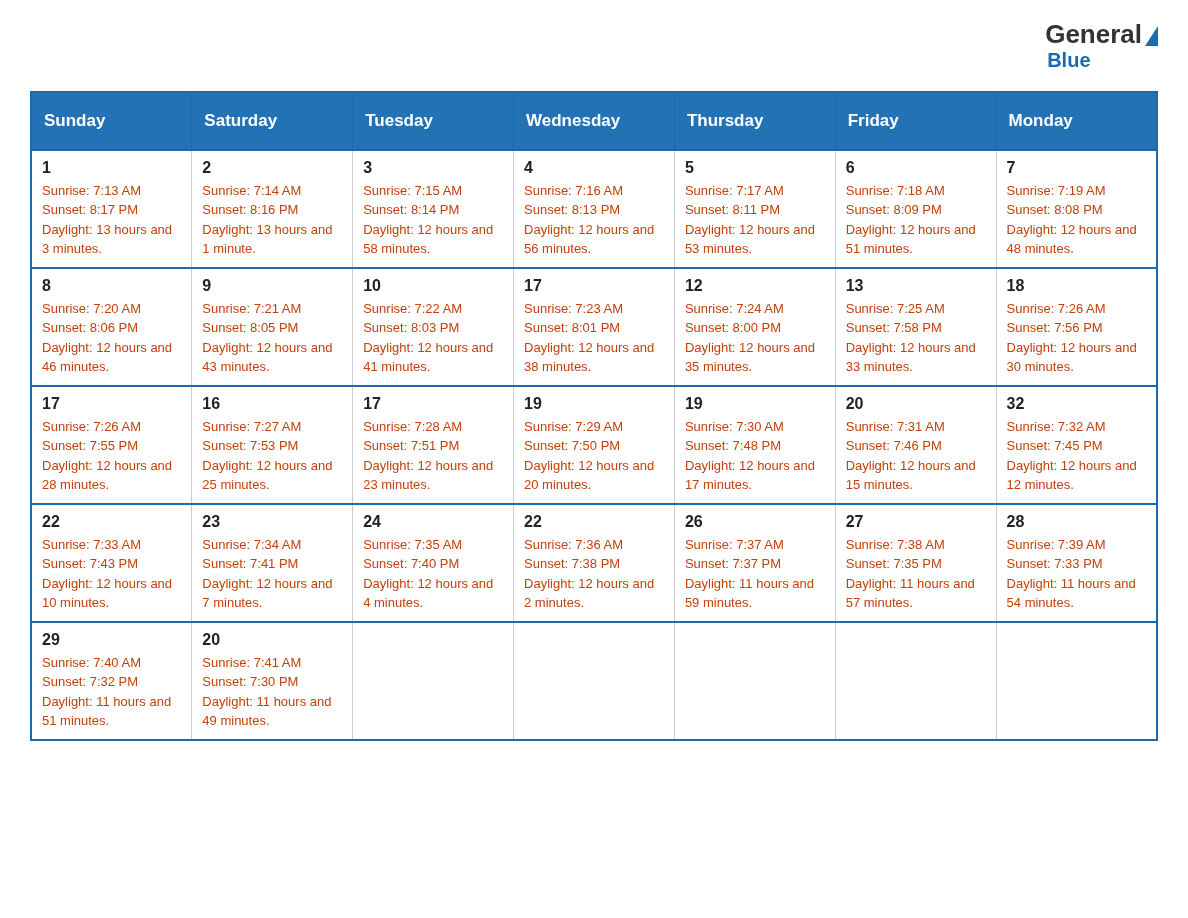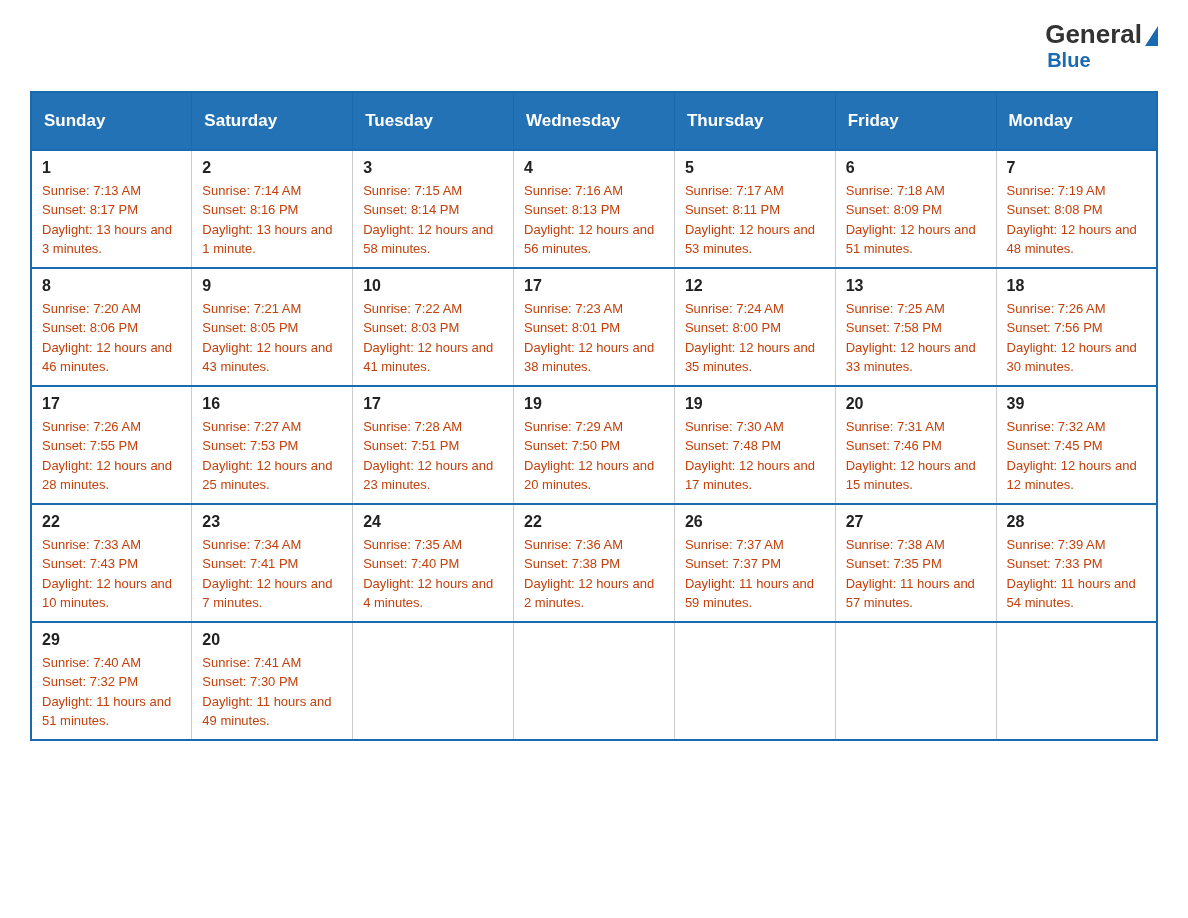--- a/index.html
+++ b/index.html
@@ -180,21 +180,21 @@
         </td>
         <td>
           <div class="day-number">19</div>
           <div class="day-info">Sunrise: 7:30 AM<br>Sunset: 7:48 PM<br>Daylight: 12 hours and 17 minutes.</div>
         </td>
         <td>
           <div class="day-number">20</div>
           <div class="day-info">Sunrise: 7:31 AM<br>Sunset: 7:46 PM<br>Daylight: 12 hours and 15 minutes.</div>
         </td>
         <td>
-          <div class="day-number">39</div>
+          <div class="day-number">32</div>
           <div class="day-info">Sunrise: 7:32 AM<br>Sunset: 7:45 PM<br>Daylight: 12 hours and 12 minutes.</div>
         </td>
       </tr>
       <tr>
         <td>
           <div class="day-number">22</div>
           <div class="day-info">Sunrise: 7:33 AM<br>Sunset: 7:43 PM<br>Daylight: 12 hours and 10 minutes.</div>
         </td>
         <td>
           <div class="day-number">23</div>

